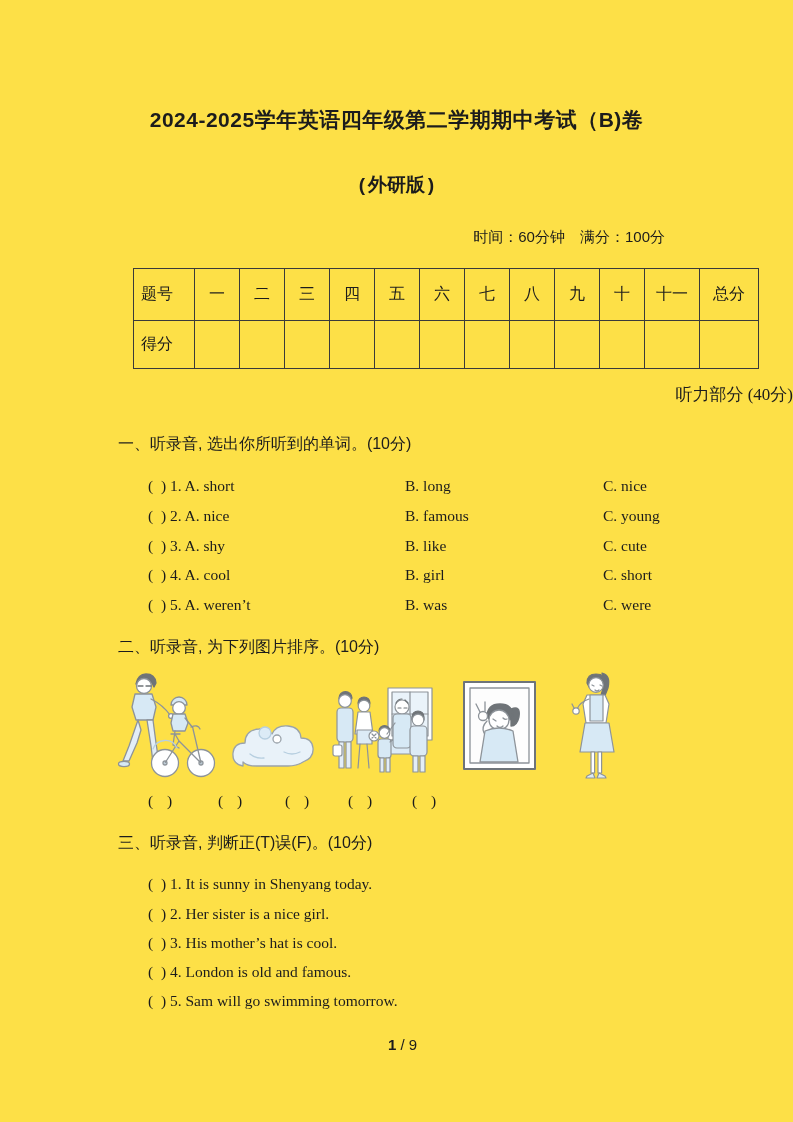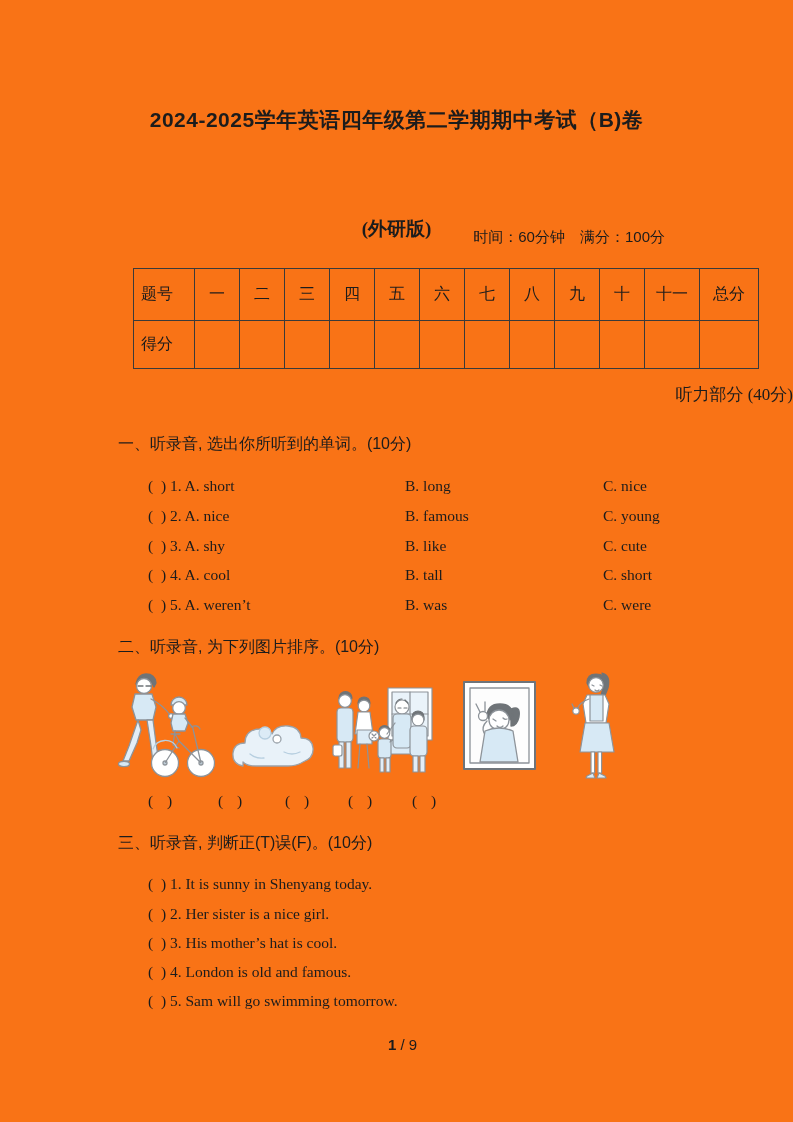--- a/index.html
+++ b/index.html
@@ -1,34 +1,34 @@
 <!DOCTYPE html>
 <html><head>
 <meta charset="utf-8">
 <style>
   html,body{margin:0;padding:0;background:#ffffff;}
   .page{
     position:relative;
     width:793px;height:1122px;
-    background:#f97316;
+    background:#fde047;
     font-family:"Liberation Serif", serif;
     color:#1c1c1c;
     overflow:hidden;
   }
   .exam-title{
     position:absolute;top:106px;left:0;right:0;
     text-align:center;
     font-family:"Liberation Sans", sans-serif;
     font-weight:bold;font-size:21px;letter-spacing:0.5px;
   }
   .exam-edition{
     position:absolute;top:172px;left:0;right:0;
     text-align:center;
-    font-family:Liberation Serif, serif;
-    font-weight:bold;font-size:19px;margin-top:44px;
+    font-family:Liberation Mono, monospace;
+    font-weight:bold;font-size:19px;
   }
   .exam-info{
     position:absolute;top:228px;right:128px;
     font-family:"Liberation Sans", sans-serif;
     font-size:15px;white-space:pre;
   }
   table.score-table{
     position:absolute;top:268px;left:133px;
     border-collapse:collapse;table-layout:fixed;
     width:530px;
@@ -138,21 +138,21 @@
     <span class="opt b">B. famous</span>
     <span class="opt c">C. young</span>
   </div>
   <div class="opt-row" style="top:537px">
     <span class="opt a">(  ) 3. A. shy</span>
     <span class="opt b">B. like</span>
     <span class="opt c">C. cute</span>
   </div>
   <div class="opt-row" style="top:566px">
     <span class="opt a">(  ) 4. A. cool</span>
-    <span class="opt b">B. tall</span>
+    <span class="opt b">B. girl</span>
     <span class="opt c">C. short</span>
   </div>
   <div class="opt-row" style="top:596px">
     <span class="opt a">(  ) 5. A. weren’t</span>
     <span class="opt b">B. was</span>
     <span class="opt c">C. were</span>
   </div>
 
   <div class="part-heading" style="top:637px">二、听录音, 为下列图片排序。(10分)</div>
 

